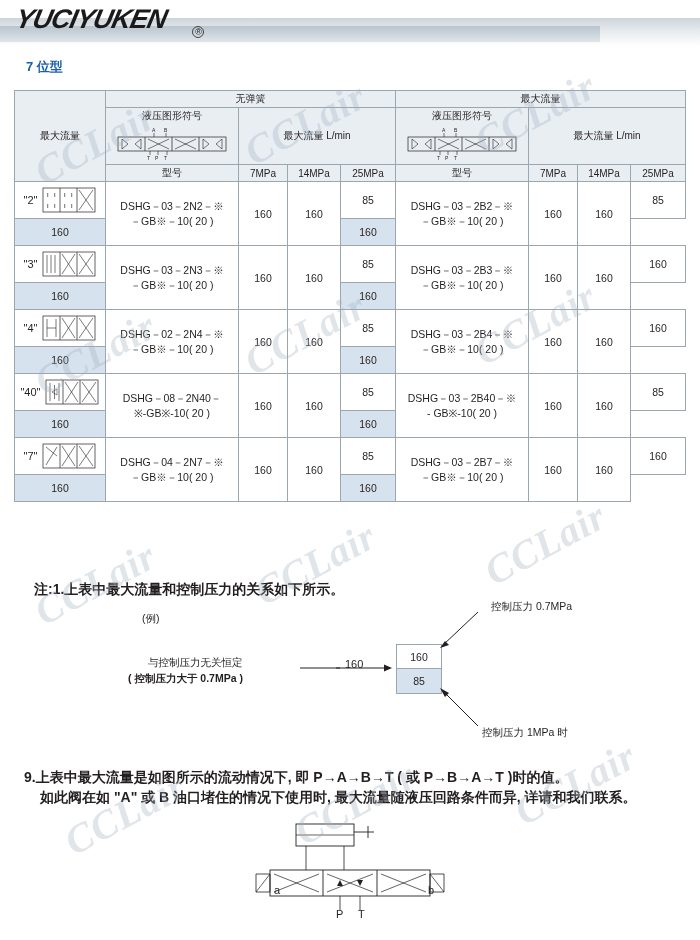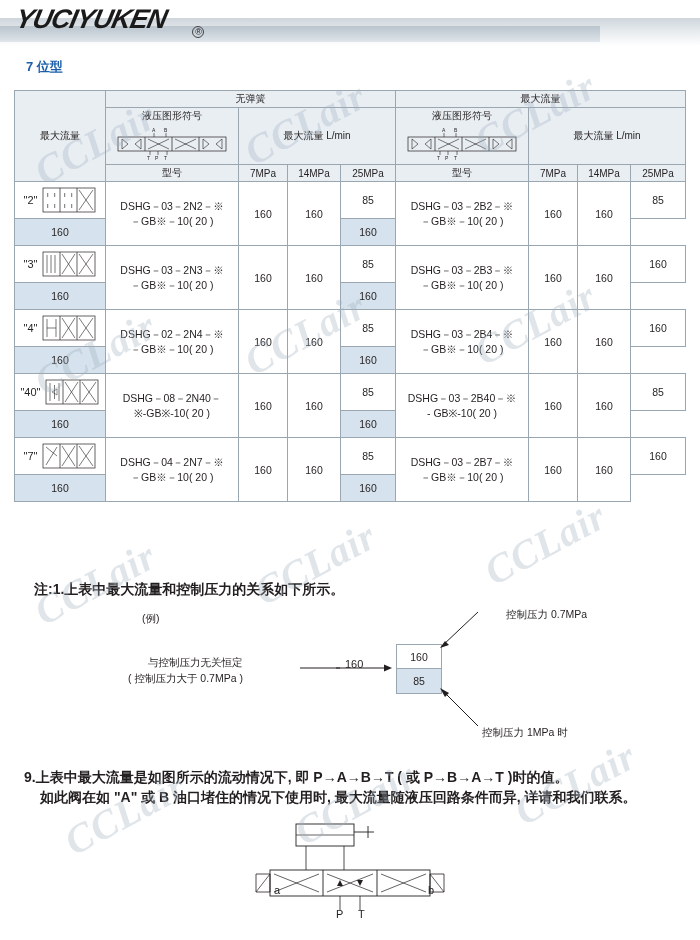--- a/index.html
+++ b/index.html
@@ -94,31 +94,31 @@
     position:absolute;font-size:14px;line-height:1.6;z-index:3;color:#231f20;font-weight:bold;
   }
   #note1{left:34px;top:578px;}
   #note2{left:24px;top:766px;}
   #note2b{left:40px;top:786px;}
 
   
   .exbox{position:absolute;z-index:3;font-size:10.5px;}
   #ex-label{left:142px;top:612px;}
   #ex-text1{left:148px;top:656px;}
-  #ex-text2{left:128px;top:672px;}
+  #ex-text2{left:128px;top:672px;font-weight:bold;}
   #ex-160{left:345px;top:658px;font-size:11px;}
 
   .valbox{
     position:absolute;z-index:3;width:44px;height:24px;line-height:24px;
     text-align:center;border:1px solid #9aa6b0;font-size:10.5px;
   }
   #val-160{left:396px;top:644px;background:#ffffff;}
   #val-85{left:396px;top:668px;background:#d6e3ee;}
 
-  #ex-top-label{left:506px;top:600px;margin-top:8px;}
+  #ex-top-label{left:491px;top:600px;}
   #ex-bot-label{left:482px;top:726px;}
 
   svg.overlay{position:absolute;left:0;top:0;width:700px;height:940px;z-index:4;pointer-events:none;}
 
   
   #botdiag{position:absolute;left:250px;top:818px;z-index:3;}
   .ab-label{position:absolute;font-size:11px;z-index:3;}
   #lbl-a{left:274px;top:884px;}
   #lbl-b{left:428px;top:884px;}
 </style>

